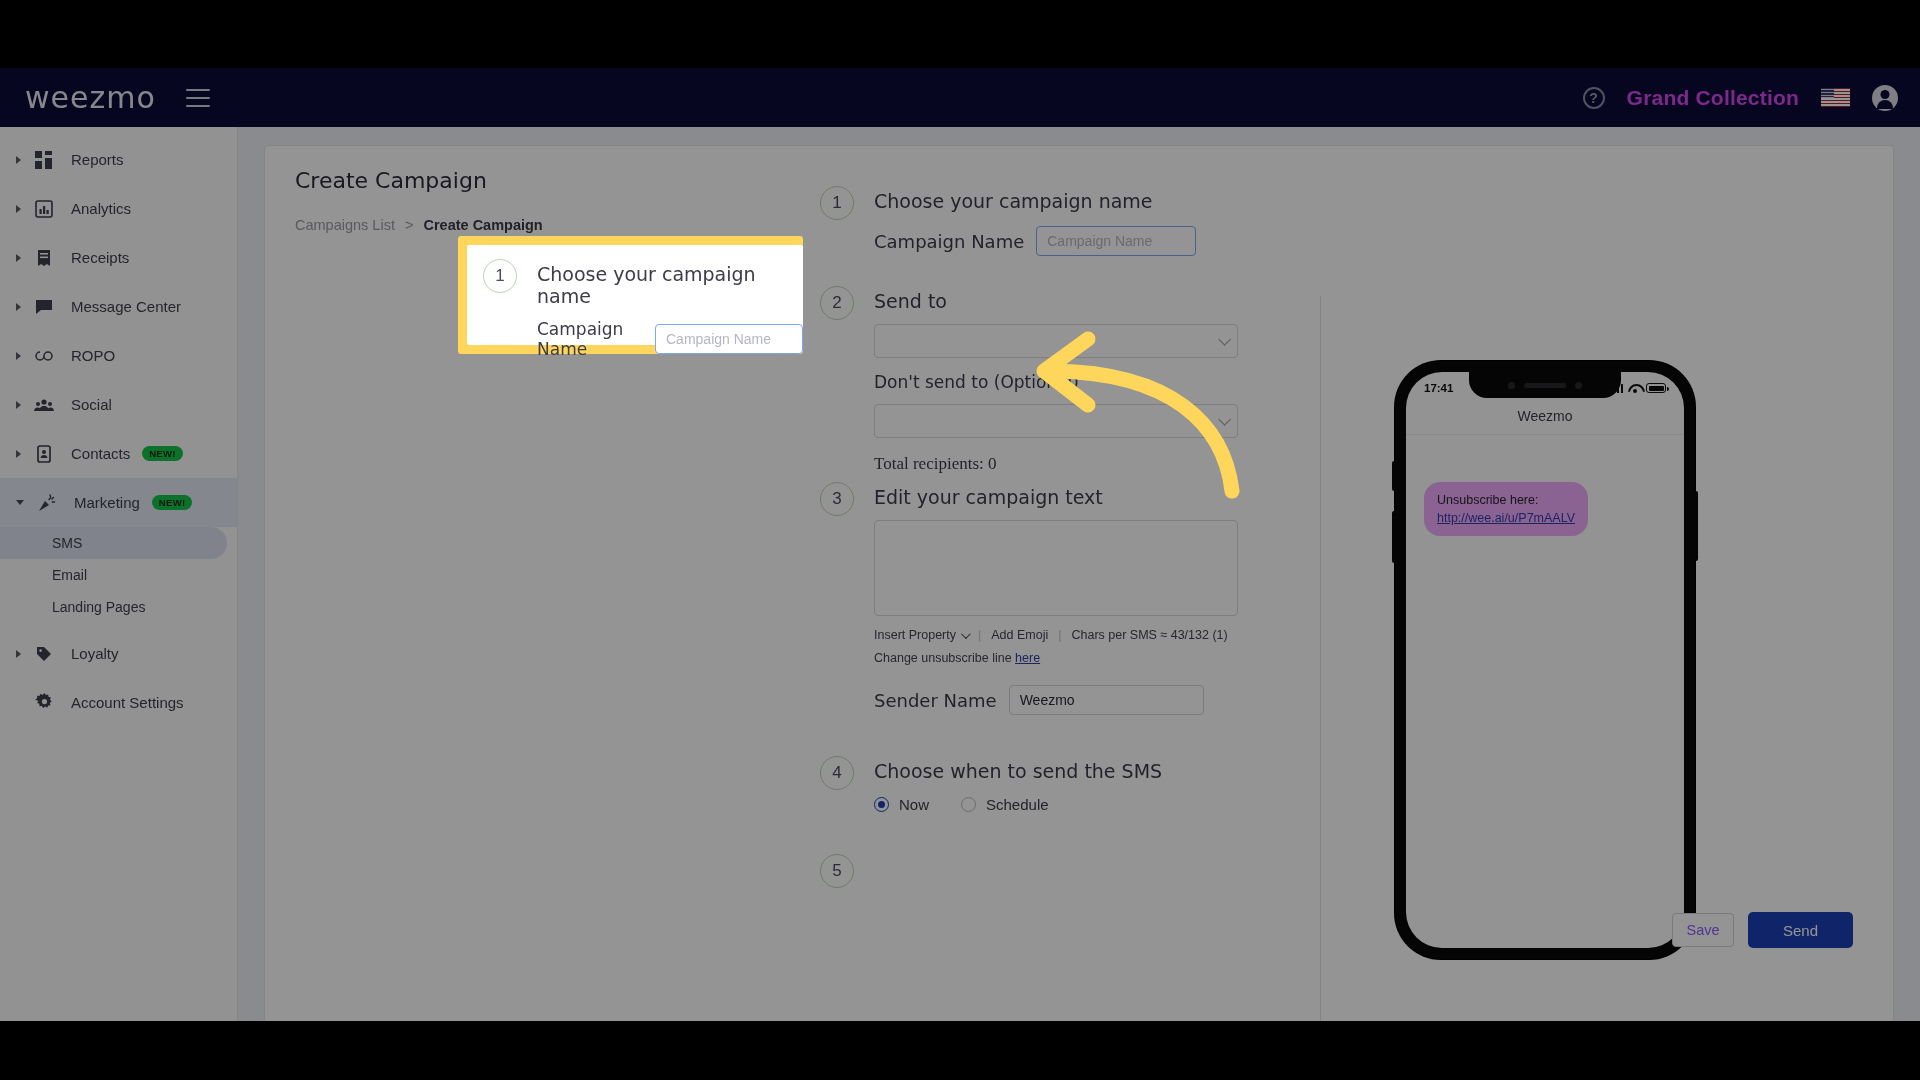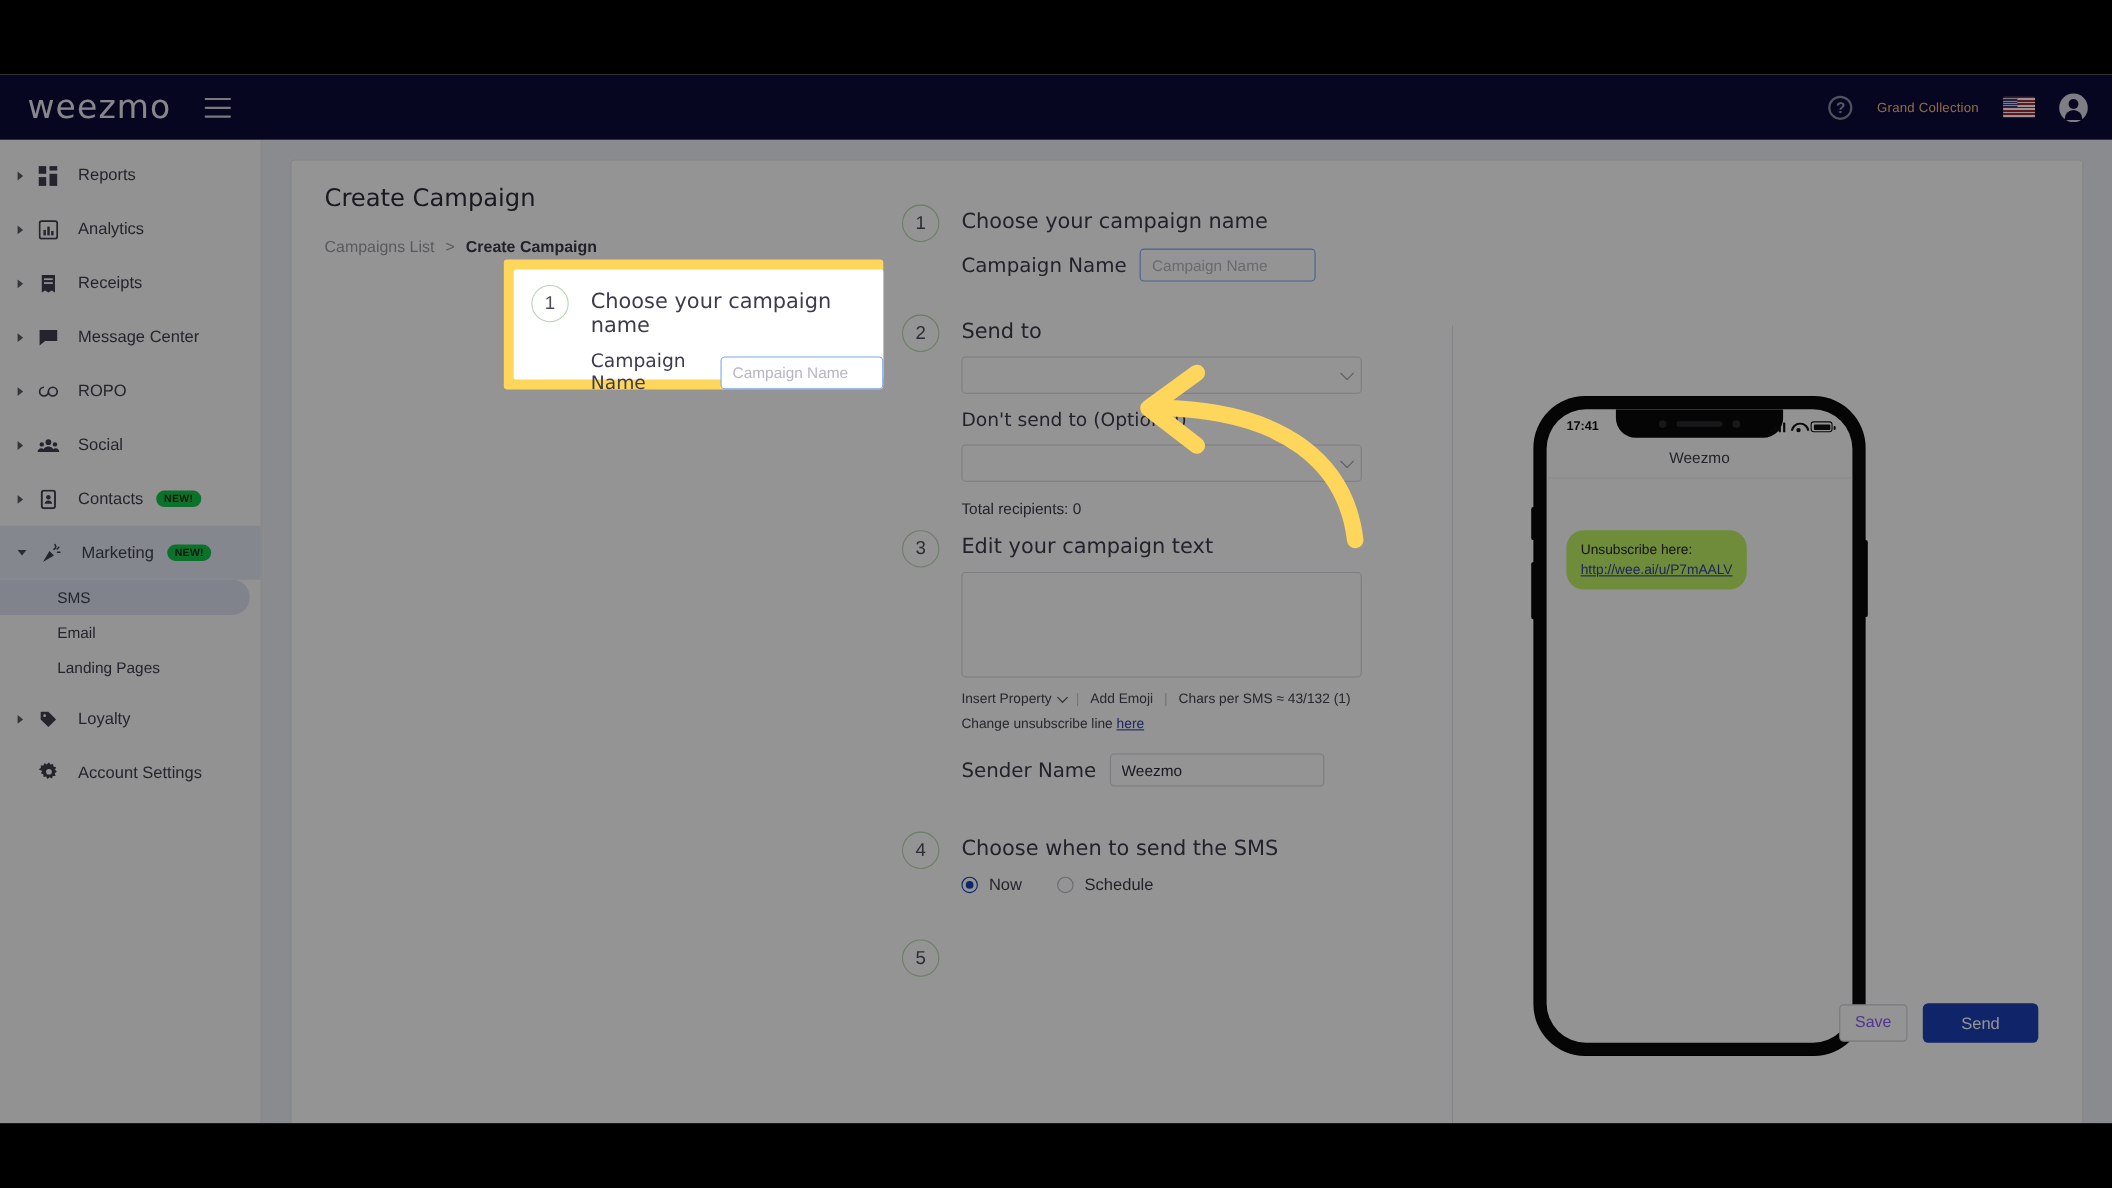--- a/index.html
+++ b/index.html
@@ -46,21 +46,21 @@
     margin-left: auto; margin-right: 22px;
     display: flex; align-items: center; gap: 22px;
   }
   .help-icon {
     width: 22px; height: 22px; border-radius: 50%;
     border: 2px solid #8d8da3; color:#9a9ab0;
     font-size: 14px; font-weight: bold;
     display:flex; align-items:center; justify-content:center;
     cursor:pointer;
   }
-  .account-name { color:#fdba74; font-size:12px; font-weight:400; letter-spacing:.2px;}
+  .account-name { color:#d946ef; font-size:21px; font-weight:700; letter-spacing:.2px;}
   .flag {
     width: 29px; height: 19px; position: relative; overflow: hidden;
     background: #b22234; border-radius: 1px;
   }
   .flag .stripes{position:absolute;inset:0;
     background: repeating-linear-gradient(to bottom,#b22234 0 1.5px,#ffffff 1.5px 3px);}
   .flag .canton{position:absolute;left:0;top:0;width:13px;height:10px;background:#3c3b6e;
     background-image: repeating-linear-gradient(to bottom,transparent 0 1px,rgba(255,255,255,.8) 1px 1.6px);}
   .avatar-icon{
     width:26px;height:26px;border-radius:50%;background:#d9d9e4;position:relative;cursor:pointer;
@@ -144,21 +144,21 @@
   .txt-input::placeholder{ color:#b6b6c2; }
   .txt-input.focused{ border-color:#7ba7f0; }
   .select-box{
     margin-top:12px; width:364px; height:34px;
     border:1px solid #d8d8e0; border-radius:4px; background:#fff;
     display:flex; align-items:center; padding:0 10px; cursor:pointer;
   }
   .chev{ margin-left:auto; width:9px;height:9px; border-right:1.6px solid #9b9ba8;
     border-bottom:1.6px solid #9b9ba8; transform:rotate(45deg) translateY(-3px);}
   .sub-label{ font-size:17px; color:#3c3c4a; margin-top:14px; font-family:"DejaVu Sans",sans-serif;}
-  .total-line{ font-size:14px; color:#3c3c4a; margin-top:16px; font-family:Liberation Sans, sans-serif;}
+  .total-line{ font-size:17px; color:#3c3c4a; margin-top:16px; font-family:Liberation Serif, serif;}
   .textarea-box{
     margin-top:12px; width:364px; height:96px;
     border:1px solid #d8d8e0; border-radius:4px; background:#fff;
   }
   .editor-tools{
     margin-top:12px; display:flex; align-items:center; font-size:12.5px; color:#44444f;
     gap:10px;
   }
   .editor-tools .tool{ cursor:pointer; display:flex; align-items:center; gap:5px;}
   .tool-chev{ width:7px;height:7px;border-right:1.5px solid #44444f;border-bottom:1.5px solid #44444f;
@@ -225,21 +225,21 @@
   .battery{width:20px;height:10px;border:1.4px solid #111;border-radius:3px;position:relative;}
   .battery::before{content:"";position:absolute;inset:1.5px;background:#111;border-radius:1px;}
   .battery::after{content:"";position:absolute;right:-3.5px;top:3px;width:2px;height:4px;background:#111;border-radius:0 2px 2px 0;}
   .phone-title{
     position:absolute; top:36px; left:0; width:100%; text-align:center;
     font-size:14px; color:#3d3d47;
   }
   .phone-sep{ position:absolute; top:62px; left:0; width:100%; height:1px; background:#ececf0;}
   .bubble{
     position:absolute; left:18px; top:110px; max-width:200px;
-    background:#bef264; border-radius:16px; padding:9px 13px;
+    background:#f0abfc; border-radius:16px; padding:9px 13px;
     font-size:12.5px; color:#24242c; line-height:1.45;
   }
   .bubble a{ color:#2f3fa8; }
   .phone-btn-side{position:absolute;right:-3px;top:130px;width:3px;height:70px;background:#0a0a0a;border-radius:0 2px 2px 0;}
   .phone-btn-left1{position:absolute;left:-3px;top:100px;width:3px;height:30px;background:#0a0a0a;border-radius:2px 0 0 2px;}
   .phone-btn-left2{position:absolute;left:-3px;top:150px;width:3px;height:52px;background:#0a0a0a;border-radius:2px 0 0 2px;}
   
   #footer-btns{
     position:absolute; right:40px; bottom:96px; display:flex; align-items:center; gap:14px;
   }

